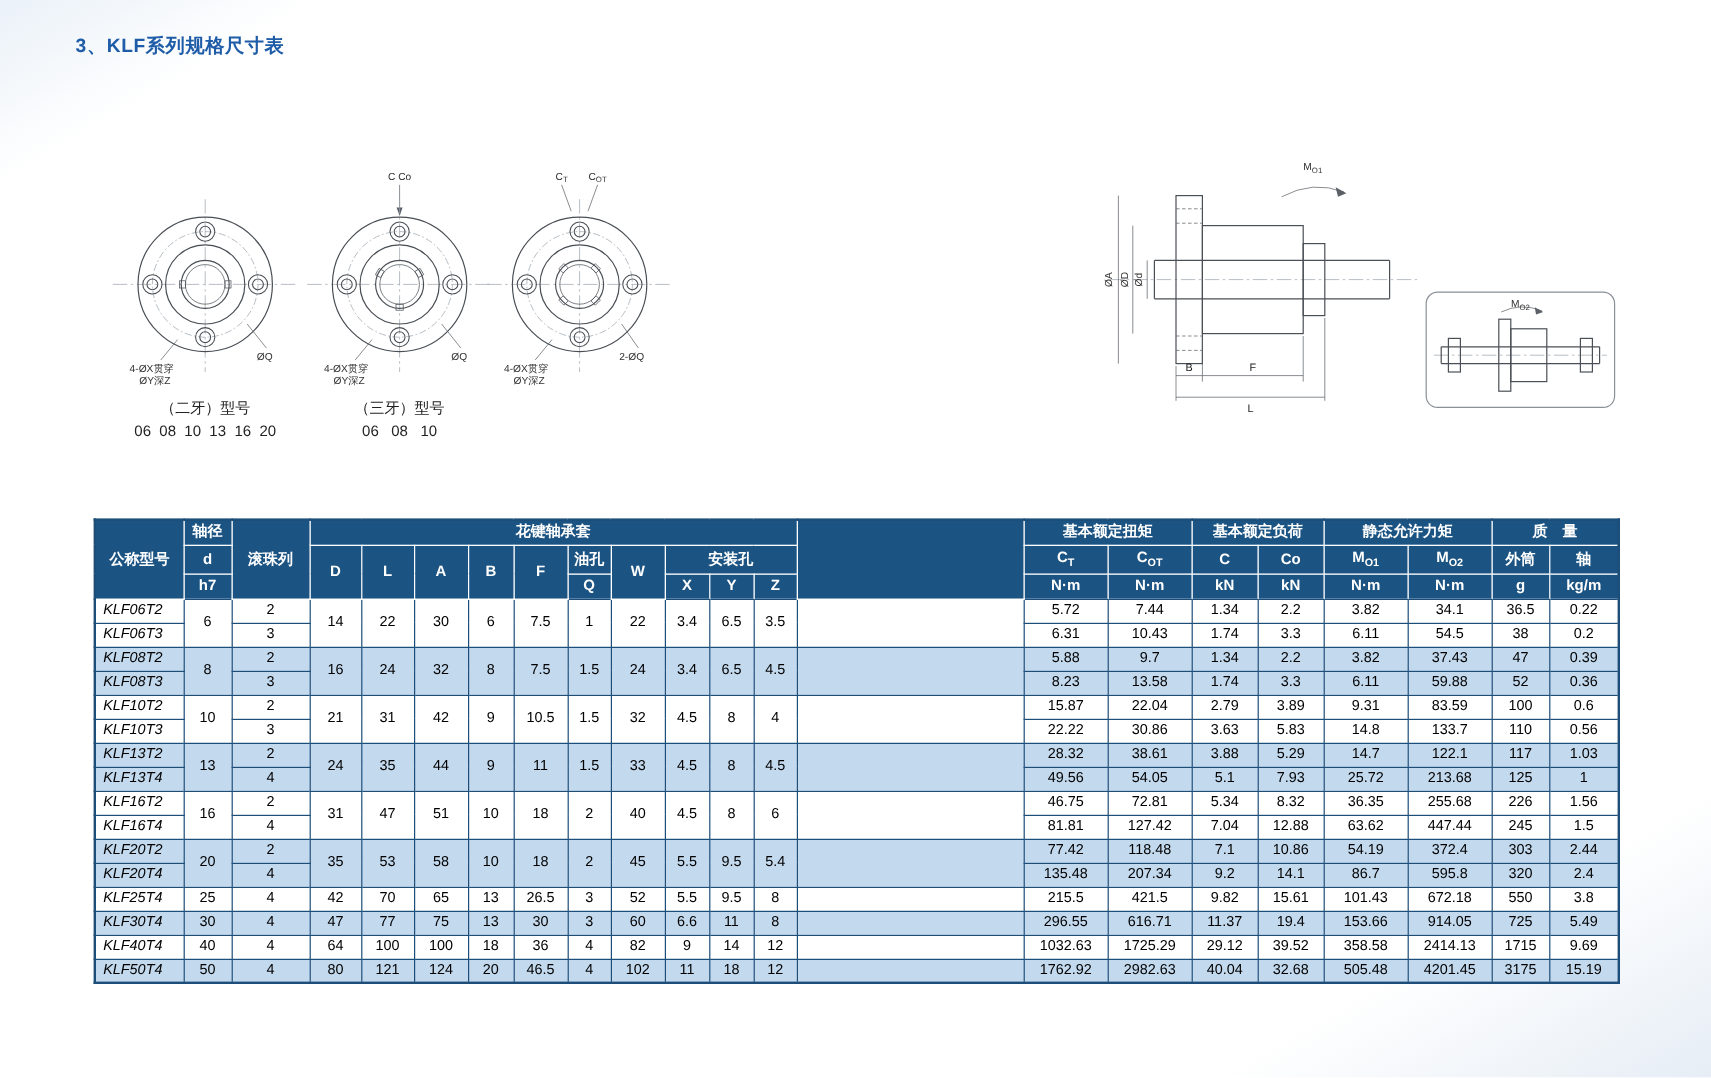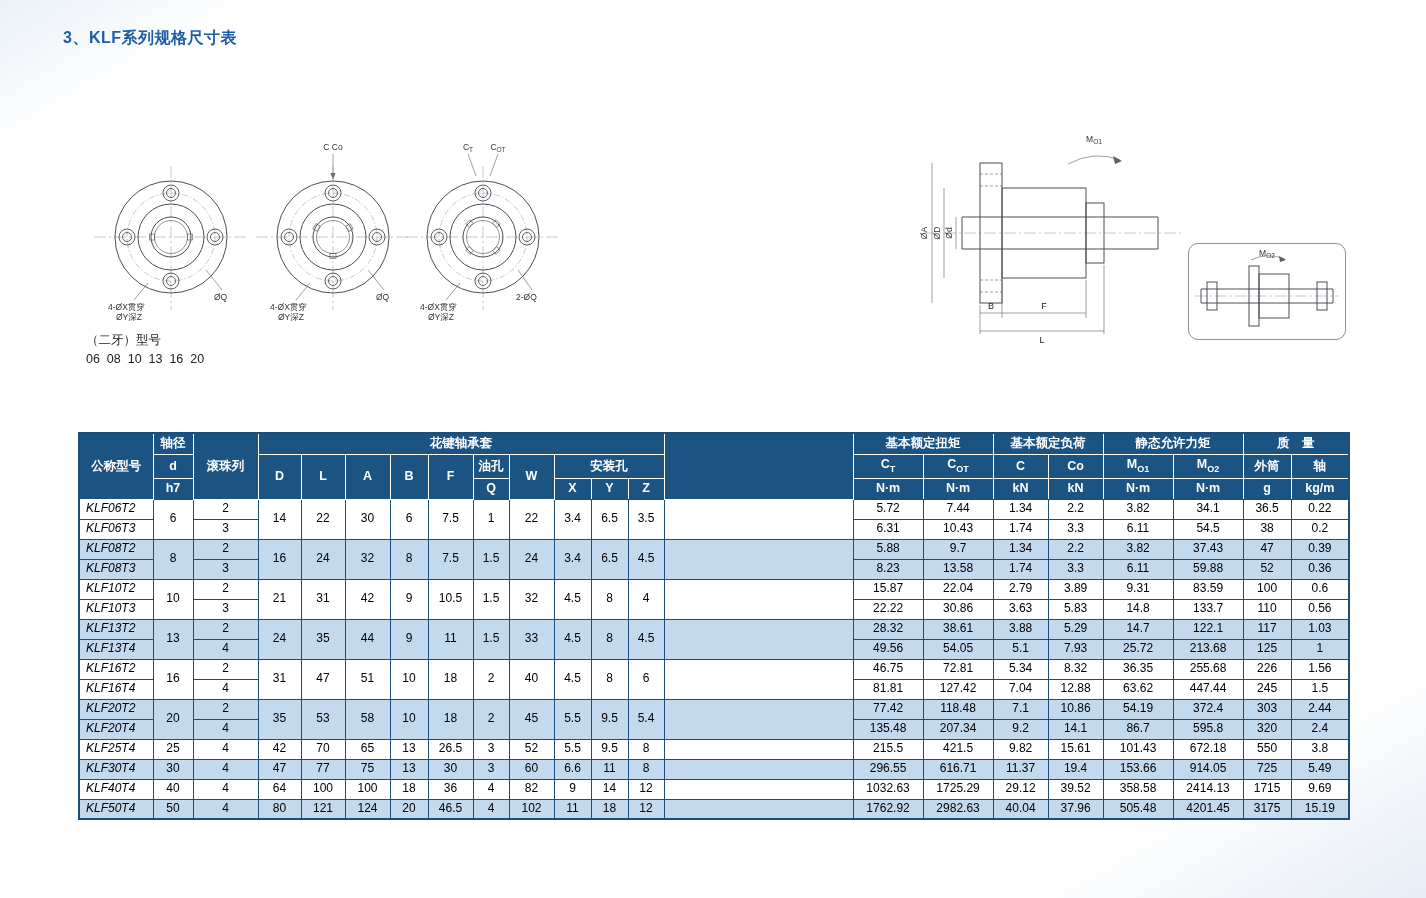--- a/index.html
+++ b/index.html
@@ -6,21 +6,21 @@
   html,body { background:#fff; }
   body { font-family:"Liberation Sans","DejaVu Sans",sans-serif; }
   .page {
     position:relative; width:1426px; height:898px; overflow:hidden;
     background:linear-gradient(150deg,#eaf1f8 0%,#ffffff 9%,#ffffff 86%,#e6edf5 100%);
   }
   .title { position:absolute; left:22px; top:28px; font-size:16px; font-weight:bold; color:var(--title,#1e5ca8); letter-spacing:.5px;margin-left:41px; }
 
   
   figure.front { position:absolute; width:170px; }
-  figure.front figcaption { text-align:left; font-size:12.5px; color:#222; }
+  figure.front figcaption { text-align:center; font-size:12.5px; color:#222; }
   .models-line { margin-top:3px; white-space:pre; font-size:12.5px; }
   .caption-line { margin-top:2px; }
   svg { display:block; }
   svg .s    { fill:none; stroke:#4a4f55; stroke-width:1; }
   svg .thin { stroke-width:.6; }
   svg .cl   { fill:none; stroke:#9aa4ad; stroke-width:.6; stroke-dasharray:12 3 2 3; }
   svg .bc   { fill:none; stroke:#9aa4ad; stroke-width:.6; stroke-dasharray:6 2 1.5 2; }
   svg .bolt { fill:none; stroke:#4a4f55; stroke-width:.9; }
   svg .ld   { stroke:#5a6066; stroke-width:.6; fill:none; }
   svg .ann  { font-size:8.5px; fill:#333; }
@@ -127,20 +127,24 @@
         <g transform="rotate(270 85 97)">
             <rect class="s thin" x="63.5" y="94" width="5" height="6"></rect>
           </g>
       </g>
       <line class="ld" x1="120" y1="130" x2="136" y2="150"></line>
       <text class="ann" x="128" y="160">ØQ</text>
       <line class="ld" x1="62" y1="143" x2="48" y2="160"></line>
       <text class="ann" x="22" y="170">4-ØX贯穿</text>
       <text class="ann" x="30" y="180">ØY深Z</text>
     </svg>
+    <figcaption>
+      <div class="caption-line">（三牙）型号</div>
+      <div class="models-line">06   08   10</div>
+    </figcaption>
   </figure>
 
   <figure class="front" style="left:398px; top:140px;">
     <svg width="170" height="190" viewBox="0 0 170 190">
       <text class="ann" x="70" y="10" text-anchor="middle"><tspan>C</tspan><tspan class="sub" dy="2">T</tspan></text>
       <text class="ann" x="100" y="10" text-anchor="middle"><tspan>C</tspan><tspan class="sub" dy="2">OT</tspan></text>
       <line class="ld" x1="70" y1="14" x2="78" y2="36"></line>
       <line class="ld" x1="100" y1="14" x2="92" y2="36"></line>
       <line class="cl" x1="8" y1="97" x2="162" y2="97"></line>
       <line class="cl" x1="85" y1="26" x2="85" y2="170"></line>
@@ -619,21 +623,21 @@
             <td>46.5</td>
             <td>4</td>
             <td>102</td>
             <td>11</td>
             <td>18</td>
             <td>12</td>
             <td class="gap"></td>
             <td>1762.92</td>
             <td>2982.63</td>
             <td>40.04</td>
-            <td>37.96</td>
+            <td>32.68</td>
             <td>505.48</td>
             <td>4201.45</td>
             <td>3175</td>
             <td>15.19</td>
           </tr>
         </tbody>
     </table>
   </div>
 
 

